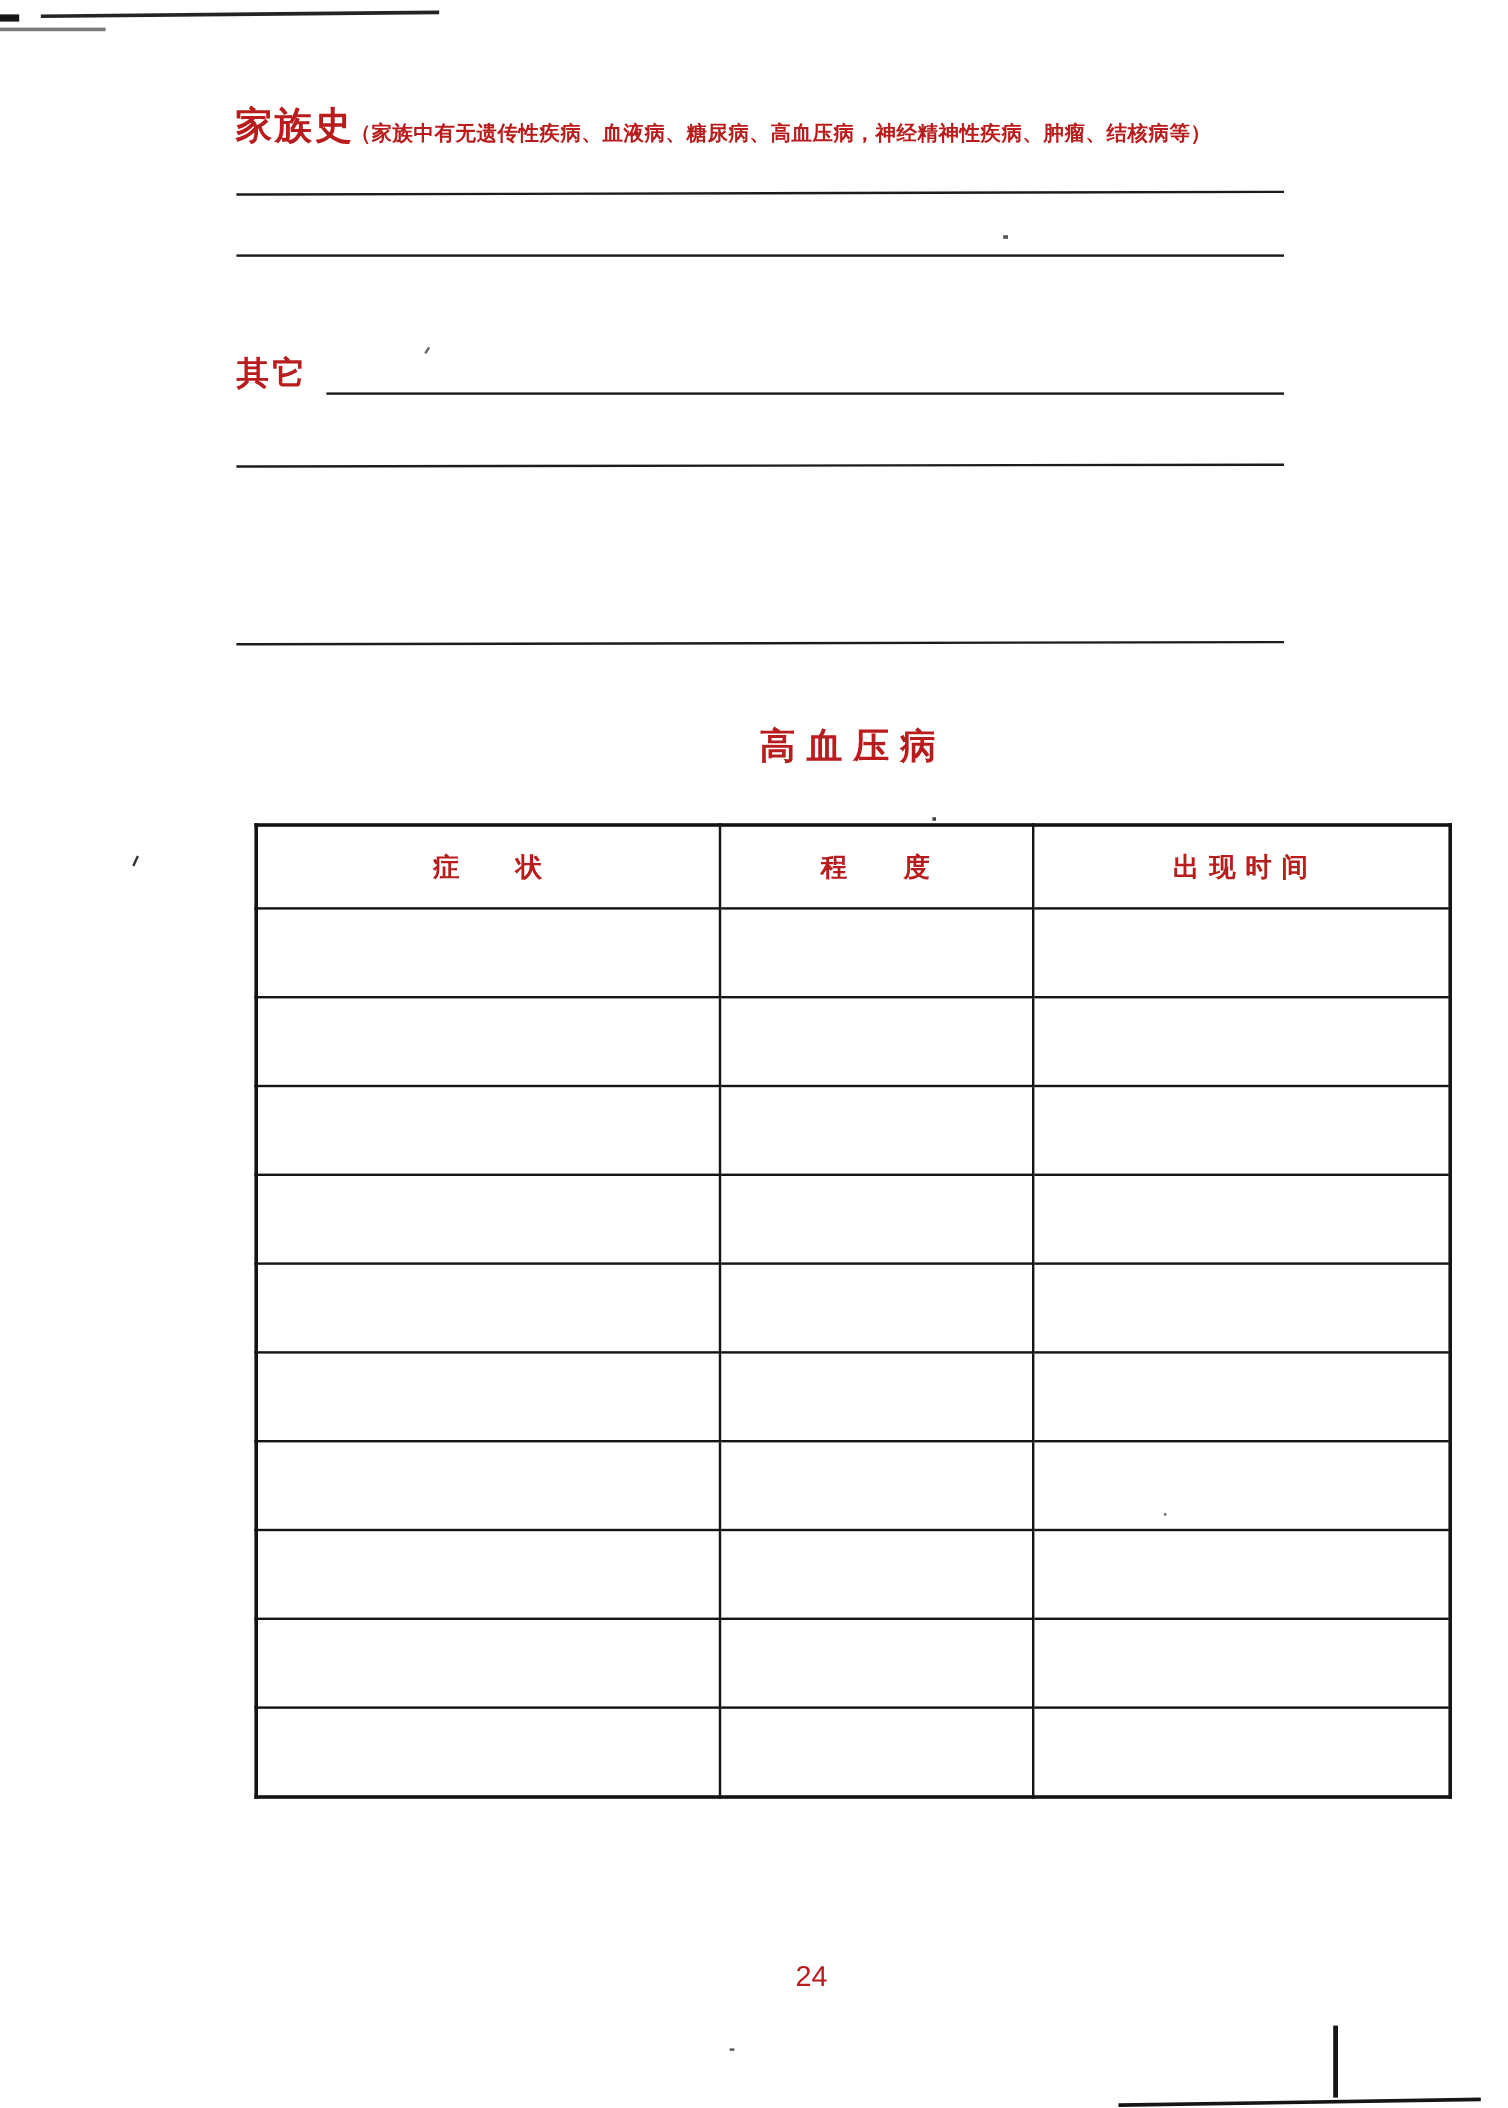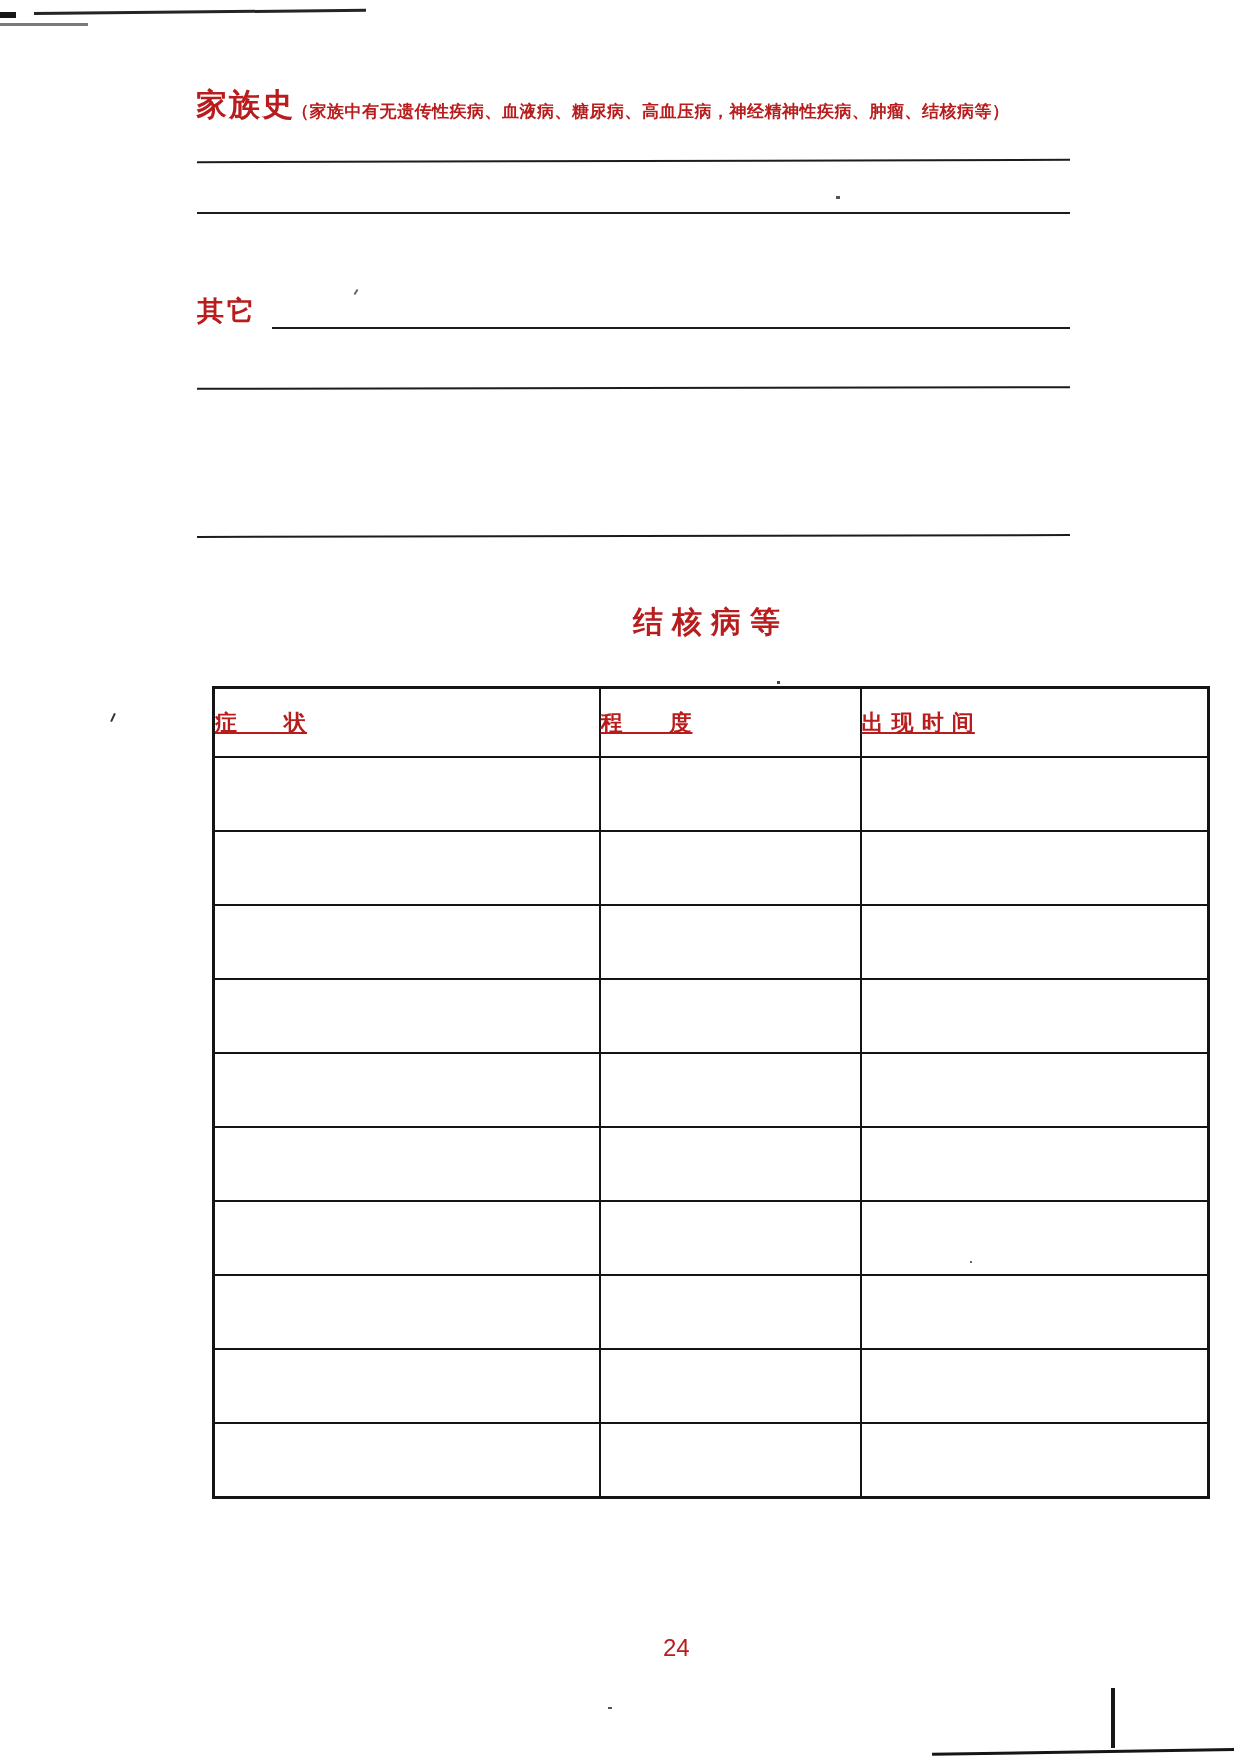--- a/index.html
+++ b/index.html
@@ -35,21 +35,21 @@
     position:absolute; left:212px; top:686px;
     width:995px; border-collapse:collapse; table-layout:fixed;
     border:3px solid #141414;
   }
   .sym-table col.c1 { width:386px; }
   .sym-table col.c2 { width:261px; }
   .sym-table col.c3 { width:348px; }
   .sym-table th, .sym-table td { border:2px solid #141414; padding:0; }
   .sym-table thead th {
     height:67px; font-size:22px; font-weight:600;
-    text-align:left; vertical-align:middle; letter-spacing:1px;text-decoration:underline;
+    text-align:center; vertical-align:middle; letter-spacing:1px;
   }
   .sym-table tbody td { height:72px; }
 
   
   .artifact { position:absolute; background:#161616; }
   .art-tl-dash  { left:0px;    top:12px;   width:16px;  height:6px; }
   .art-tl-gray  { left:0px;    top:23px;   width:88px;  height:3px; background:#7a7a7a; }
   .art-tl-line  { left:34px;   top:12px;   width:332px; height:3px; background:#242424;
                   transform:rotate(-0.55deg); transform-origin:left center; }
   .art-br-vbar  { left:1111px; top:1688px; width:4px;   height:60px; }
@@ -82,21 +82,21 @@
   <div class="abs fh-label">家族史</div>
   <div class="abs fh-note">（家族中有无遗传性疾病、血液病、糖尿病、高血压病，神经精神性疾病、肿瘤、结核病等）</div>
   <div class="rule line-fh-1"></div>
   <div class="rule line-fh-2"></div>
 
   <div class="abs other-label">其它</div>
   <div class="rule line-other-in"></div>
   <div class="rule line-other-2"></div>
   <div class="rule line-other-3"></div>
 
-  <div class="abs sym-title">结核病等</div>
+  <div class="abs sym-title">高血压病</div>
 
   <table class="sym-table">
     <colgroup>
       <col class="c1">
         <col class="c2">
         <col class="c3">
     </colgroup>
     <thead>
       <tr>
         <th>症　　状</th>

